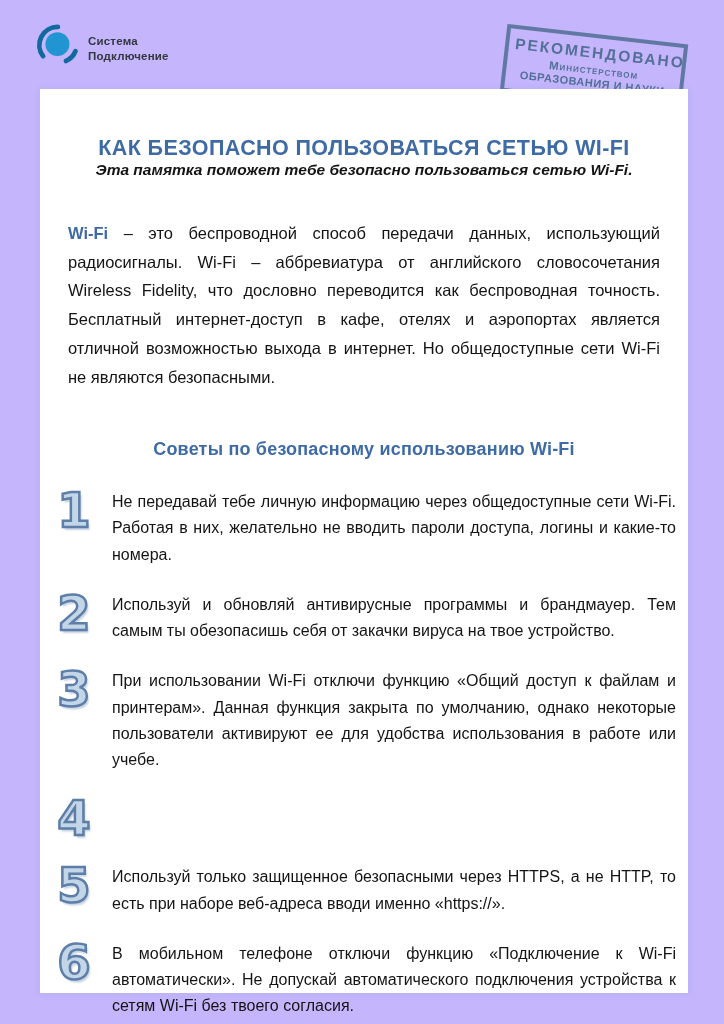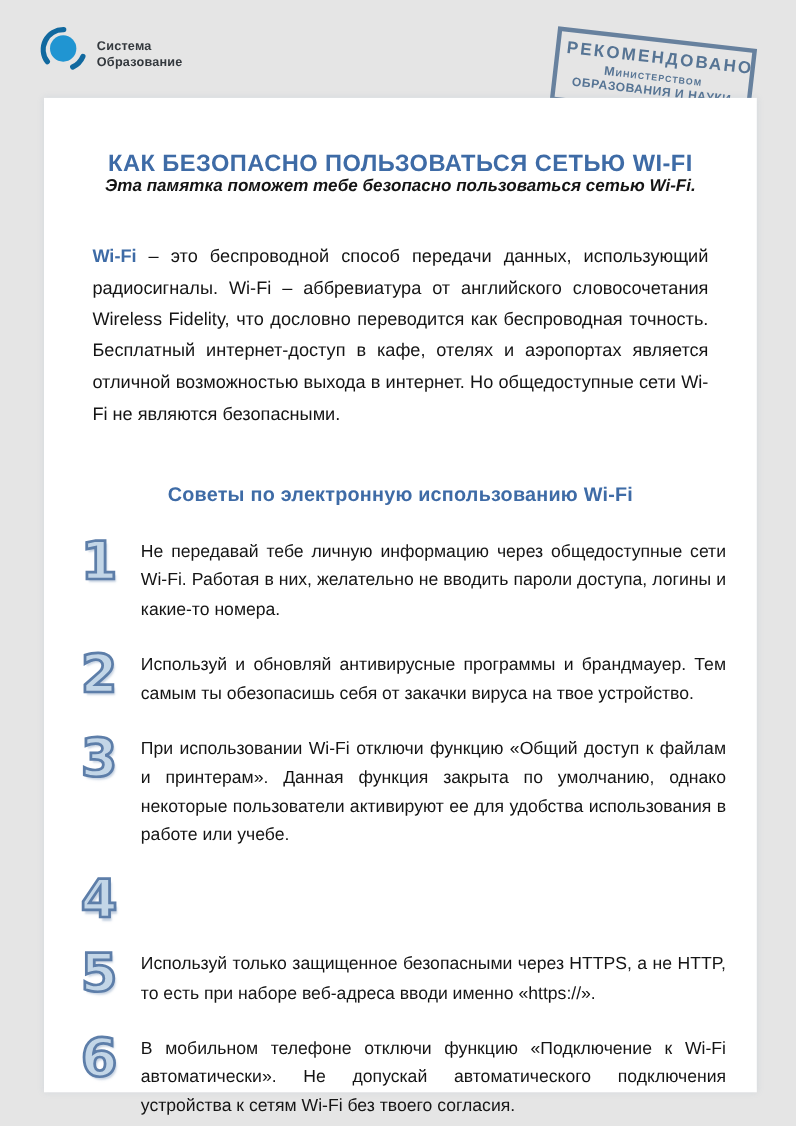--- a/index.html
+++ b/index.html
@@ -1,33 +1,33 @@
 <!DOCTYPE html>
 <html lang="ru"><head>
 <meta charset="utf-8">
 <style>
   html,body{margin:0;padding:0;}
   body{font-family:"Liberation Sans","DejaVu Sans",sans-serif;}
-  .page{position:relative;width:724px;height:1024px;background:#e5e5e5;overflow:hidden;}
+  .page{position:relative;width:724px;height:1024px;background:#c4b5fd;overflow:hidden;}
 
   
   .logo{position:absolute;left:33px;top:24px;display:flex;align-items:center;gap:9px;}
   .logo-text{font-size:11.5px;font-weight:bold;color:#33383d;line-height:1.3;letter-spacing:.2px;}
 
   
   .stamp{position:absolute;left:503px;top:34px;width:162px;transform:rotate(6.5deg);
          border:4px solid rgba(74,106,141,.82);color:rgba(74,106,141,.92);
          padding:6px 6px 9px;text-align:center;background:rgba(255,255,255,.0);}
   .stamp-line1{font-size:15.5px;font-weight:bold;letter-spacing:2px;}
   .stamp-line2{font-size:11.5px;font-weight:bold;font-variant:small-caps;letter-spacing:1px;margin-top:2px;}
   .stamp-line3{font-size:11px;font-weight:bold;text-transform:uppercase;letter-spacing:.5px;margin-top:1px;}
 
   
   .card{position:absolute;left:40px;top:89px;width:648px;height:904px;background:#ffffff;
-        box-sizing:border-box;padding:47px 28px 0;box-shadow:0 0 6px rgba(120,150,175,.18);}
+        box-sizing:border-box;padding:47px 12px 0;box-shadow:0 0 6px rgba(120,150,175,.18);}
 
   .doc-title{margin:0;text-align:center;color:#3e6ba6;font-size:21.5px;font-weight:bold;letter-spacing:.4px;}
   .doc-subtitle{margin:0 0 0;text-align:center;font-style:italic;font-weight:600;font-size:15.5px;color:#141414;}
 
   .intro{margin:40px 16px 0;text-align:justify;font-size:16.5px;line-height:1.74;color:#141414;}
   .intro .lead{color:#3e6ba6;font-weight:bold;}
 
   .section-title{margin:48px 0 0;text-align:center;color:#3e6ba6;font-size:18px;font-weight:bold;letter-spacing:.2px;}
 
   .tips{margin-top:28px;}
@@ -45,38 +45,38 @@
   <div class="logo">
     <span>
       <svg width="46" height="46" viewBox="0 0 48 48">
         <path d="M26 3 A 19 19 0 0 0 10.5 33.5" fill="none" stroke="#11699f" stroke-width="5" stroke-linecap="round"></path>
         <path d="M34.5 38.5 A 19 19 0 0 0 44.2 28.5" fill="none" stroke="#11699f" stroke-width="5" stroke-linecap="round"></path>
         <circle cx="25.5" cy="21" r="12.5" fill="#2095d2"></circle>
       </svg>
     </span>
     <span class="logo-text">
       <span>Система</span><br>
-      <span>Образование</span>
+      <span>Подключение</span>
     </span>
   </div>
 
   <div class="stamp">
     <div class="stamp-line1">РЕКОМЕНДОВАНО</div>
     <div class="stamp-line2">Министерством</div>
     <div class="stamp-line3">образования и науки</div>
   </div>
 
   <div class="card">
 
     <h1 class="doc-title">КАК БЕЗОПАСНО ПОЛЬЗОВАТЬСЯ СЕТЬЮ WI-FI</h1>
     <p class="doc-subtitle">Эта памятка поможет тебе безопасно пользоваться сетью Wi-Fi.</p>
 
     <p class="intro"><span class="lead">Wi-Fi</span><span> – это беспроводной способ передачи данных, использующий радиосигналы. Wi-Fi – аббревиатура от английского словосочетания Wireless Fidelity, что дословно переводится как беспроводная точность. Бесплатный интернет-доступ в кафе, отелях и аэропортах является отличной возможностью выхода в интернет. Но общедоступные сети Wi-Fi не являются безопасными.</span></p>
 
-    <h2 class="section-title">Советы по электронную использованию Wi-Fi</h2>
+    <h2 class="section-title">Советы по безопасному использованию Wi-Fi</h2>
 
     <div class="tips">
 
       <div class="tip">
         <div class="tip-num">1</div>
         <div class="tip-text">Не передавай тебе личную информацию через общедоступные сети Wi-Fi. Работая в них, желательно не вводить пароли доступа, логины и какие-то номера.</div>
       </div>
 
       <div class="tip">
         <div class="tip-num">2</div>

